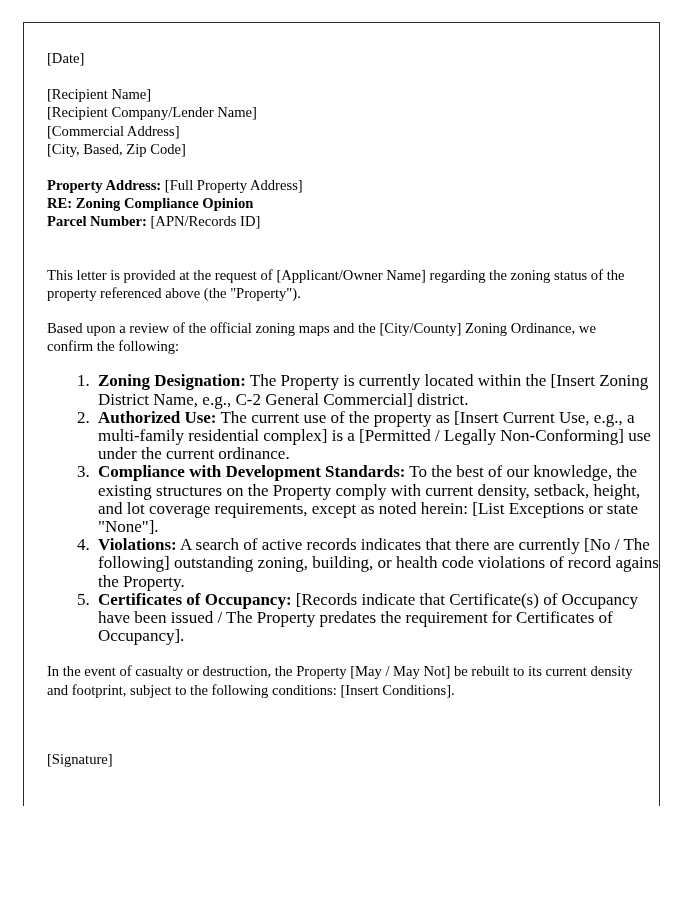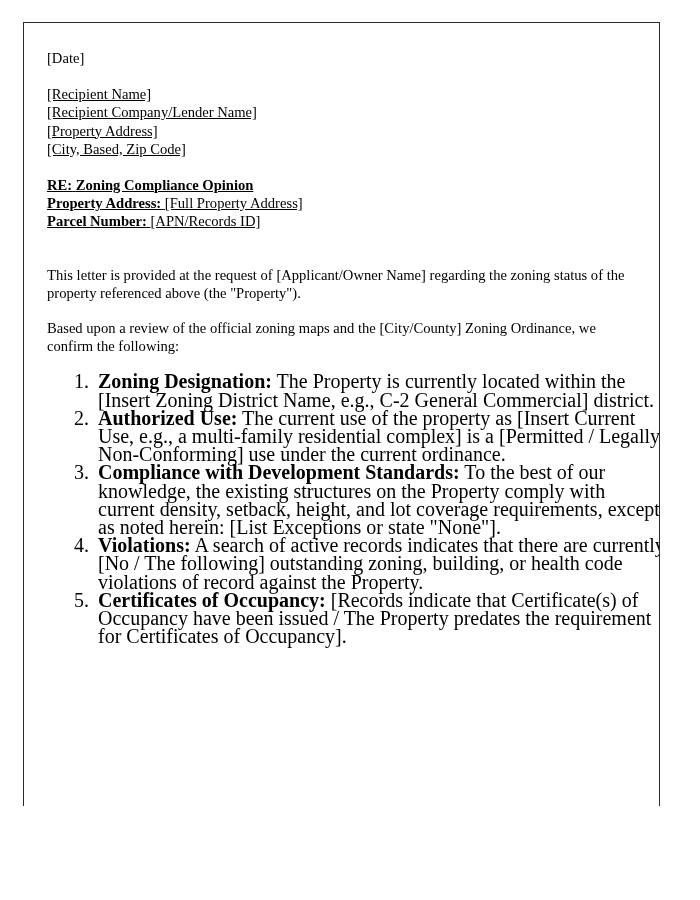--- a/index.html
+++ b/index.html
@@ -42,61 +42,61 @@
   .blk {
     font-size: 14.6px;
     line-height: 18.2px;
     text-align: left;
   }
 
   
   .gap-lg { height: 18px; }
   .gap-md { height: 17px; }
 
-  .tight-line { display: block; text-decoration: underline; }
+  .tight-line { display: block; }
 
   b, .bold { font-weight: bold; }
 
   
   ol.clauses {
     margin: 0;
     padding: 0 0 0 47px;   
     list-style-position: outside;
     list-style-type: decimal;
   }
   ol.clauses > li {
-    font-size: 20px;
+    font-size: 17px;
     line-height: 18.2px;
     padding-left: 4px;
     margin: 0;
     width: 568px;
   }
 </style>
 </head>
 <body>
 
 <div class="page-sheet">
   <div class="page-body">
 
     <div class="blk">[Date]</div>
 
     <div class="gap-lg"></div>
 
     <div class="blk">
       <span class="tight-line">[Recipient Name]</span>
       <span class="tight-line">[Recipient Company/Lender Name]</span>
-      <span class="tight-line">[Property Address]</span>
+      <span class="tight-line">[Commercial Address]</span>
       <span class="tight-line">[City, Based, Zip Code]</span>
     </div>
 
     <div class="gap-lg"></div>
 
     <div class="blk">
+      <span class="tight-line"><b>Property Address:</b> <span>[Full Property Address]</span></span>
       <span class="tight-line"><b>RE:</b> <b>Zoning Compliance Opinion</b></span>
-      <span class="tight-line"><b>Property Address:</b> <span>[Full Property Address]</span></span>
       <span class="tight-line"><b>Parcel Number:</b> <span>[APN/Records ID]</span></span>
     </div>
 
     <div class="gap-lg"></div>
 
 
     <div class="gap-md"></div>
 
     <div class="blk">This letter is provided at the request of [Applicant/Owner Name] regarding the zoning status of the property referenced above (the "Property").</div>
 
@@ -119,24 +119,26 @@
       <li>
         <b>Violations:</b><span> A search of active records indicates that there are currently [No / The following] outstanding zoning, building, or health code violations of record against the Property.</span>
       </li>
       <li>
         <b>Certificates of Occupancy:</b><span> [Records indicate that Certificate(s) of Occupancy have been issued / The Property predates the requirement for Certificates of Occupancy].</span>
       </li>
     </ol>
 
     <div class="gap-md"></div>
 
+    <div class="blk">In the event of casualty or destruction, the Property [May / May Not] be rebuilt to its current density and footprint, subject to the following conditions: [Insert Conditions].</div>
 
     <div class="gap-md"></div>
 
 
     <div class="gap-md"></div>
 
 
     <div class="gap-md"></div>
 
+    <div class="blk">[Signature]</div>
 
   </div>
 </div>
 
 </body></html>

